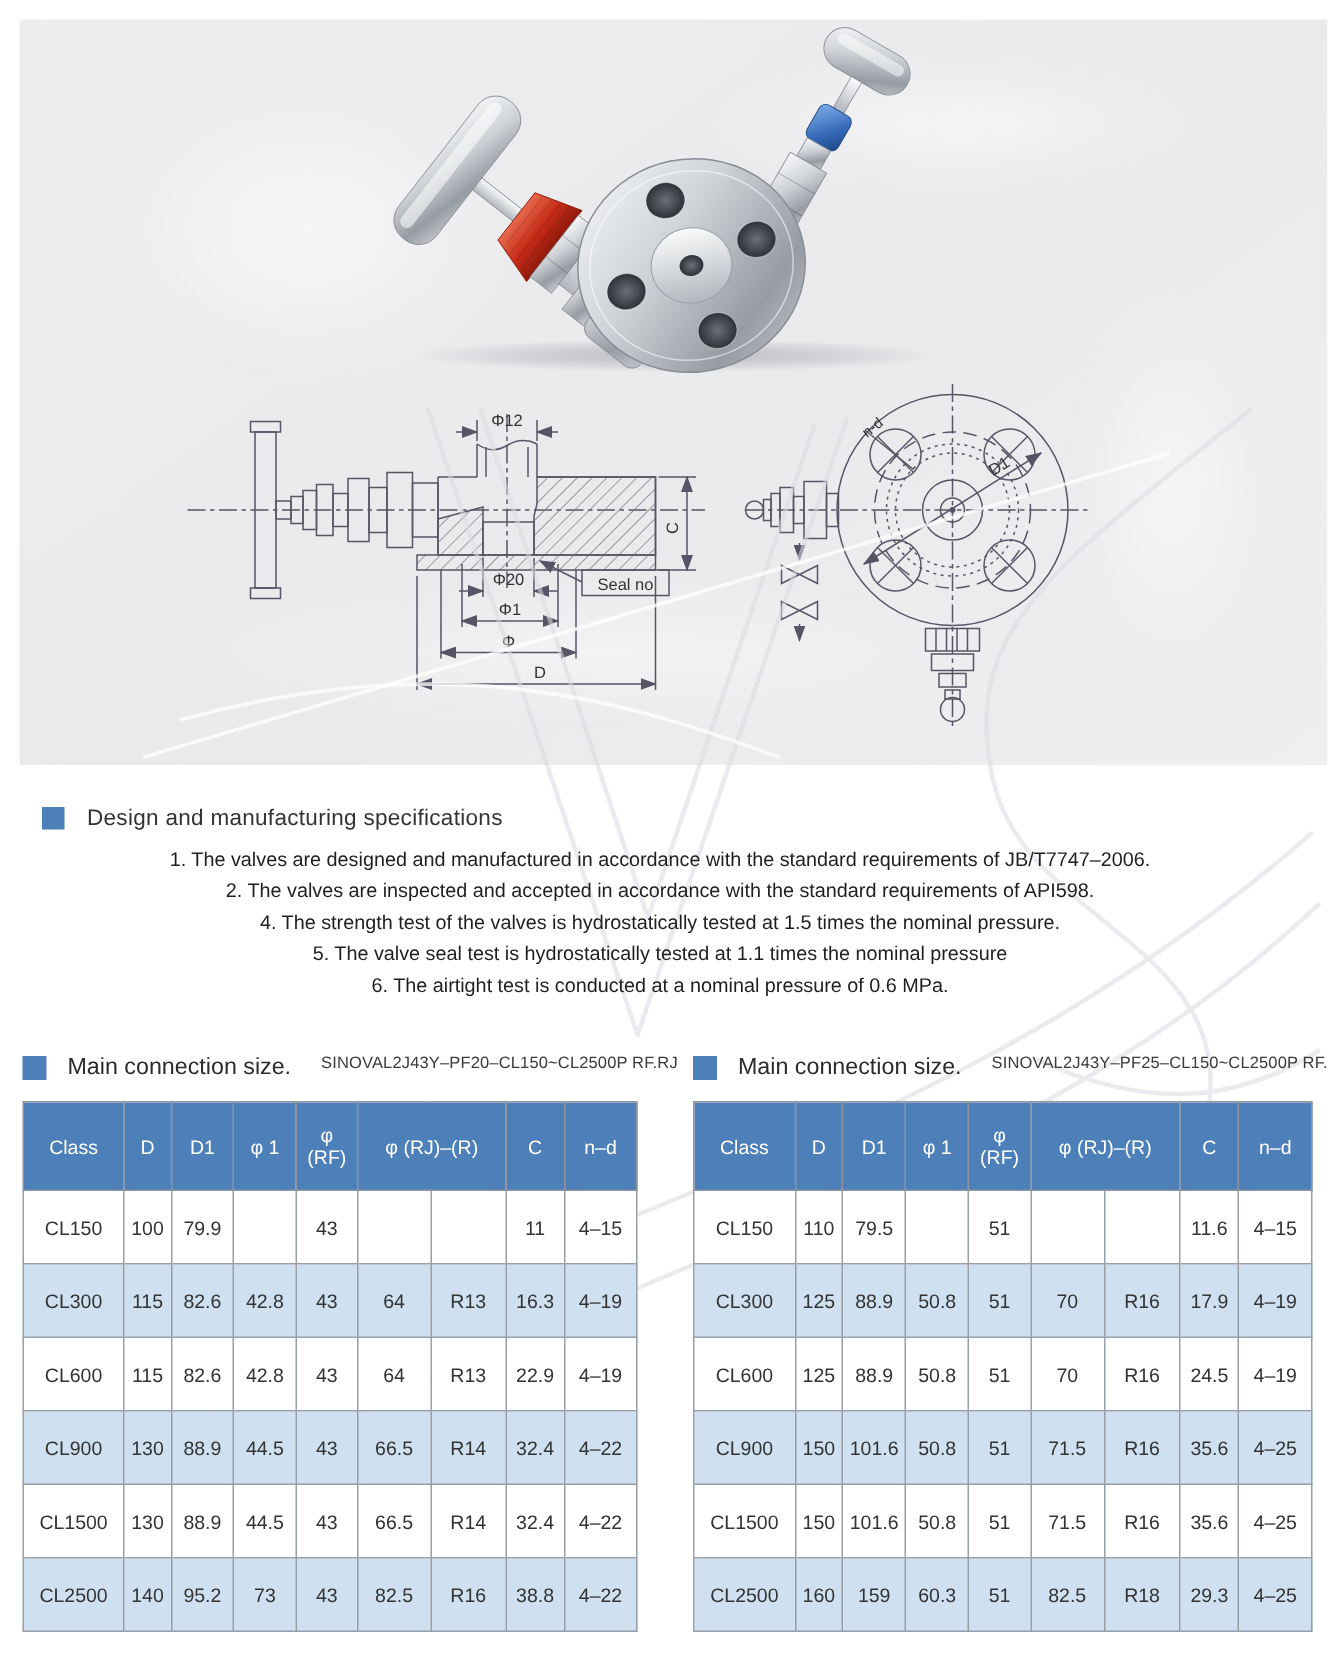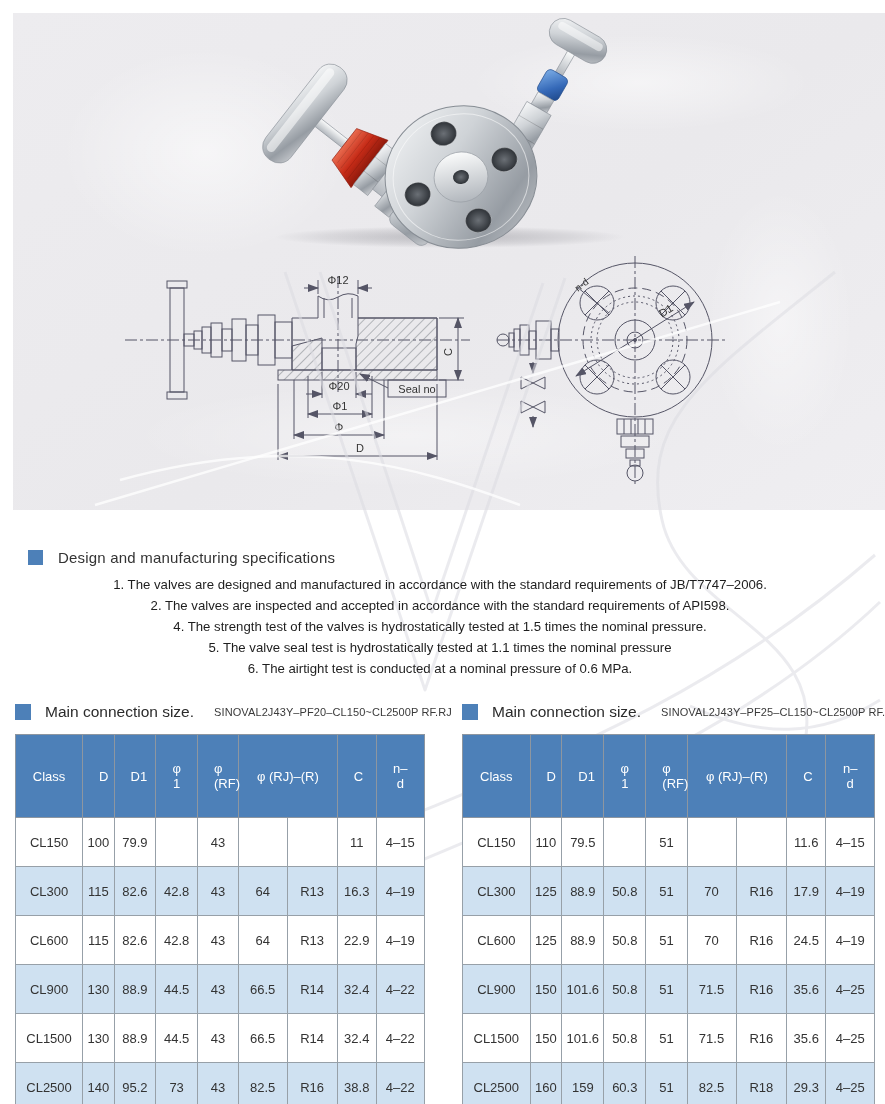--- a/index.html
+++ b/index.html
@@ -14,36 +14,36 @@
       radial-gradient(closest-side at 88% 62%, rgba(255,255,255,.45), rgba(255,255,255,0) 70%),
       radial-gradient(closest-side at 45% 85%, rgba(255,255,255,.4), rgba(255,255,255,0) 70%),
       linear-gradient(145deg,#edecef 0%,#eae9ec 55%,#efeef1 100%);
   }
 
   svg.abs{position:absolute;}
   .watermark{pointer-events:none;z-index:5;}
 
   
   .specs{position:absolute;left:10px;top:534px;width:860px;z-index:6;}
-  .specs-header{display:flex;align-items:center;margin:15px 0 8px 18px;}
+  .specs-header{display:flex;align-items:center;margin:3px 0 8px 18px;}
   .marker-sq{width:15px;height:15px;background:var(--accent,#4d80b8);display:inline-block;flex:none;}
   .specs-header h2{font-size:15px;font-weight:normal;color:#333;margin:0 0 0 15px;letter-spacing:.2px;}
   .spec-list{margin:0;padding:0;list-style:none;text-align:center;}
   .spec-list li{font-size:13.2px;color:#1e1e1e;line-height:21px;white-space:nowrap;}
 
   
   .tables-row{position:absolute;left:15px;top:703px;width:860px;display:flex;z-index:6;}
   .table-block{width:410px;flex:none;}
   .table-block.right{width:413px;margin-left:37px;}
-  .table-title{display:flex;align-items:center;margin-bottom:13px;}
+  .table-title{display:flex;align-items:flex-start;margin-bottom:13px;}
   .table-title .marker-sq{width:16px;height:16px;align-self:center;}
   .tbl-title-text{font-size:15.5px;color:#2b2b2b;margin-left:14px;white-space:nowrap;}
   .tbl-subtitle{font-size:11px;color:#3a3a3a;margin-left:20px;white-space:nowrap;letter-spacing:.1px;}
   table.conn{width:100%;border-collapse:collapse;table-layout:fixed;}
-  table.conn th{background:var(--accent,#4d80b8);color:#fff;font-weight:normal;font-size:13px;height:50px;border:1px solid #8d96a0;padding:16px;text-align:center;}
+  table.conn th{background:var(--accent,#4d80b8);color:#fff;font-weight:normal;font-size:13px;height:50px;border:1px solid #8d96a0;padding:4px;text-align:center;}
   table.conn td{height:48px;text-align:center;vertical-align:middle;font-size:13px;color:#333;border:1px solid #97a0a8;background:#fff;padding:0;}
   table.conn tbody tr:nth-child(even) td{background:var(--row-alt,#cfe1f1);}
 
   
   text.dim{font-family:"Liberation Sans",sans-serif;font-size:11px;fill:#333;stroke:none;}
   text.dim-s{font-family:"Liberation Sans",sans-serif;font-size:10px;fill:#333;stroke:none;}
 </style>
 </head>
 <body>
 

